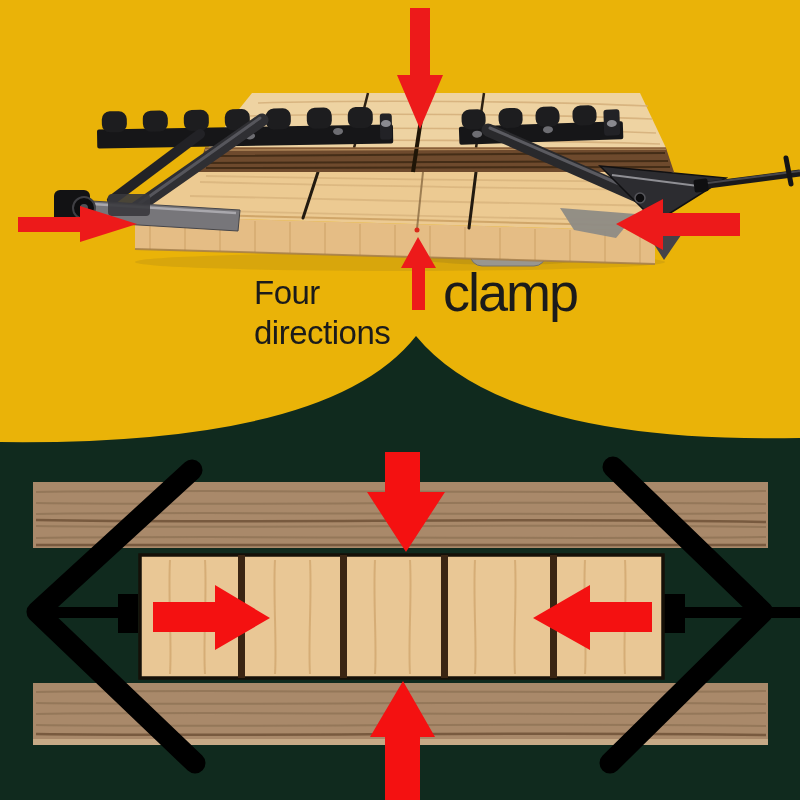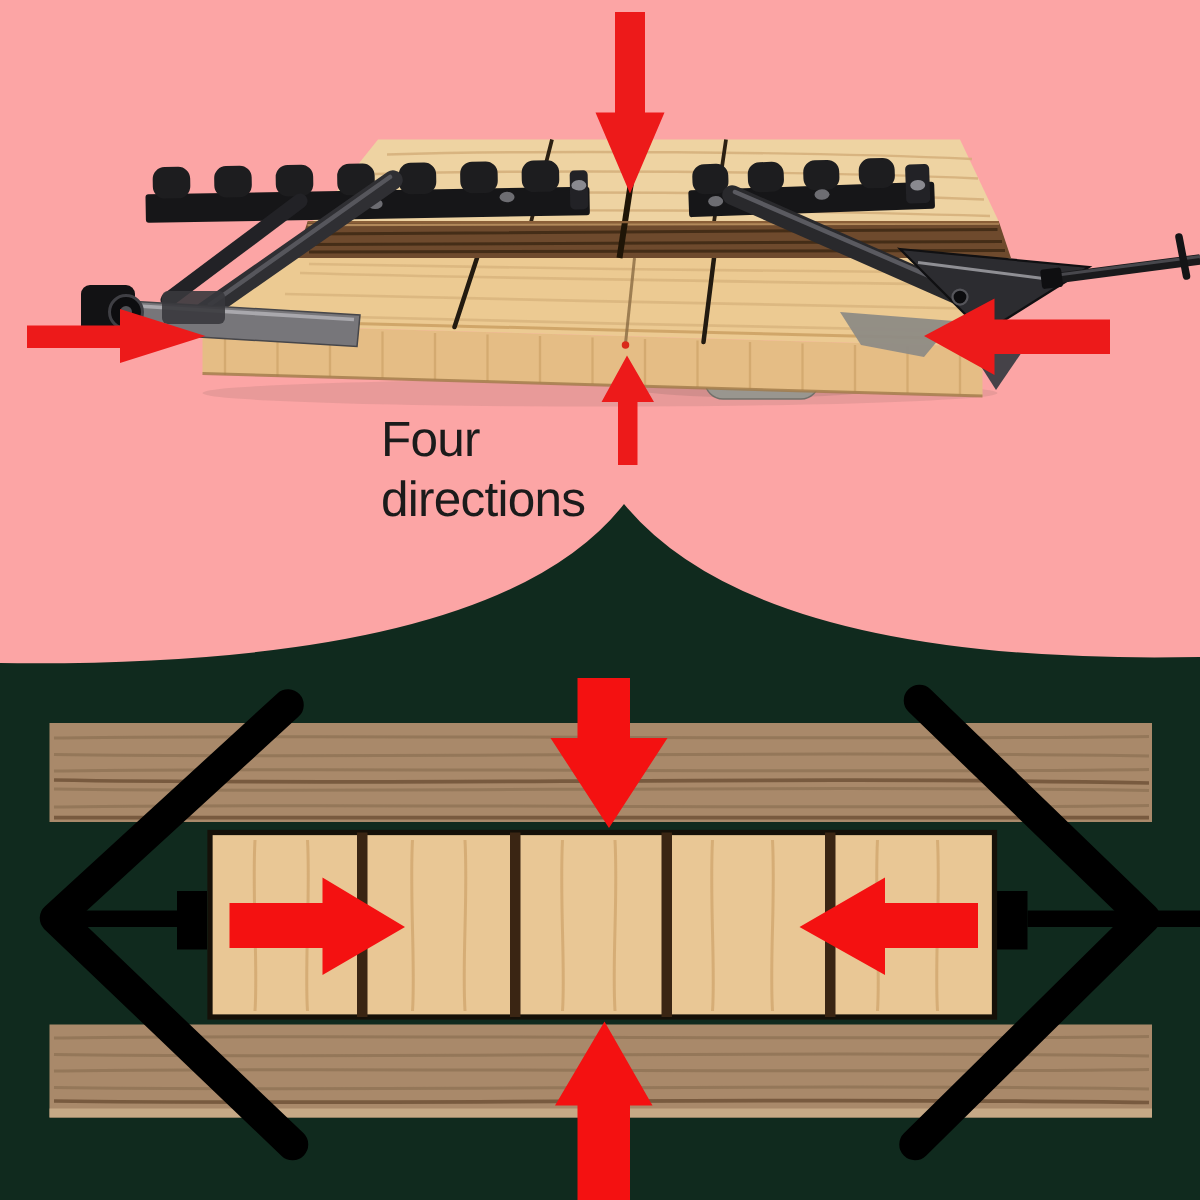--- a/index.html
+++ b/index.html
@@ -1,17 +1,17 @@
 <!DOCTYPE html>
 <html><head>
 <meta charset="utf-8">
 <style>
   html,body{margin:0;padding:0;background:#ffffff;}
   .stage{position:relative;width:800px;height:800px;overflow:hidden;
-         background:#fca5a5;font-family:"Liberation Sans", sans-serif;}
+         background:#eab308;font-family:"Liberation Sans", sans-serif;}
   .stage svg{position:absolute;left:0;top:0;display:block;}
   .label{position:absolute;color:#1b1b1b;}
   .label-four{left:254px;top:273px;width:130px;font-size:33px;
               letter-spacing:-0.5px;line-height:40px;white-space:normal;}
   .label-clamp{left:443px;top:261px;font-size:54px;letter-spacing:-2px;}
 </style>
 </head>
 <body>
 
 <div class="stage">
@@ -139,14 +139,15 @@
     </g>
 
     <path d="M385 452 L420 452 L420 492 L445 492 L406 552 L367 492 L385 492 Z" fill="#f41111"></path>
     <path d="M385 800 L385 737 L370 737 L403 681 L435 737 L420 737 L420 800 Z" fill="#f41111"></path>
     <path d="M153 602 L215 602 L215 585 L270 618 L215 650 L215 632 L153 632 Z" fill="#f41111"></path>
     <path d="M652 602 L590 602 L590 585 L533 618 L590 650 L590 632 L652 632 Z" fill="#f41111"></path>
   </g>
 </svg>
 
 <div class="label label-four">Four directions</div>
+<div class="label label-clamp">clamp</div>
 
 </div>
 
 </body></html>

